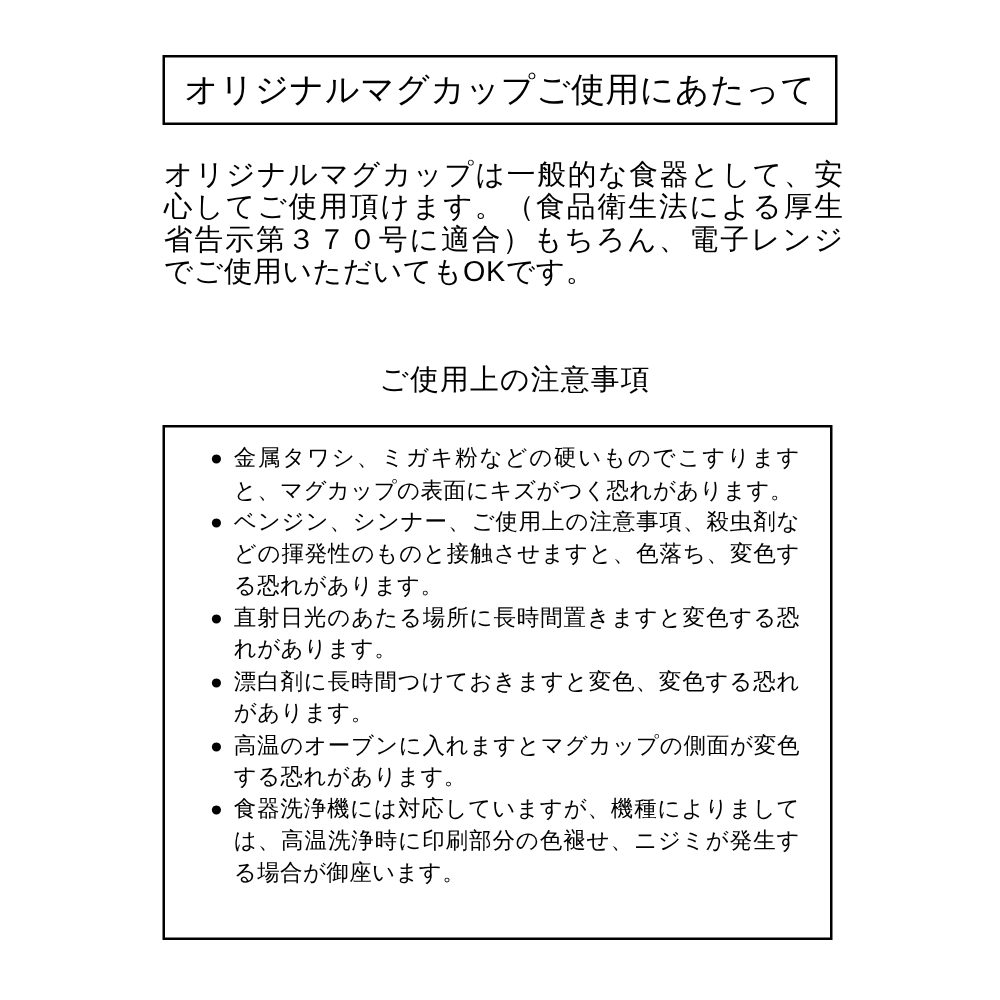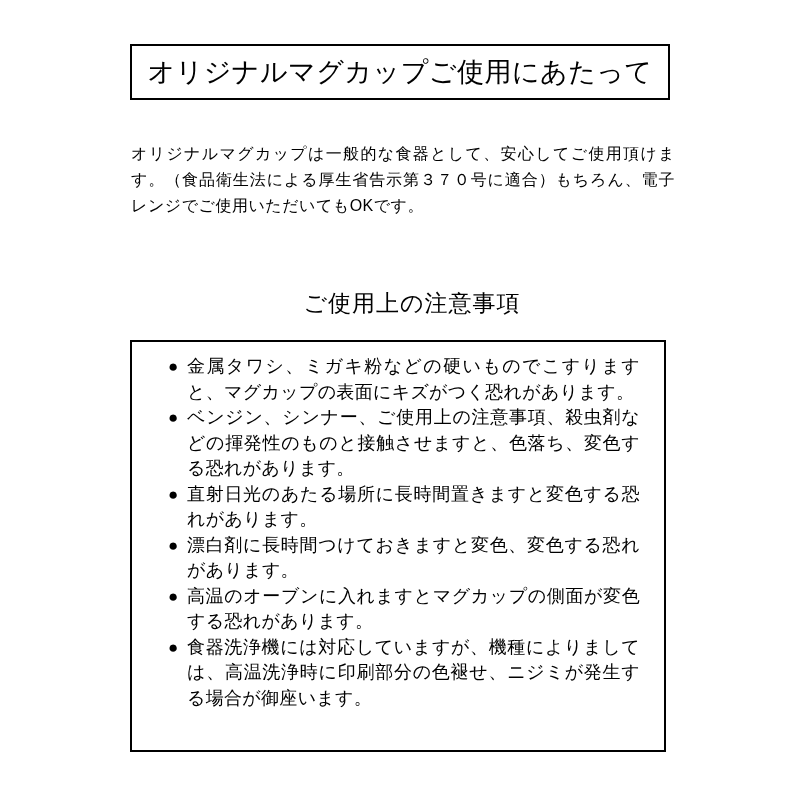--- a/index.html
+++ b/index.html
@@ -37,23 +37,23 @@
     justify-content: center;
   }
   .title-box .title-text {
     font-size: 27px;
     letter-spacing: 0.5px;
     white-space: nowrap;
   }
   .intro {
     position: absolute;
     left: 131px;
-    top: 141px;
+    top: 126px;
     width: 544px;
-    font-size: 16px;
+    font-size: 23px;
     line-height: 26px;
     text-align: justify;
     letter-spacing: 0.5px;
   }
   .section-heading {
     position: absolute;
     left: 12px;
     top: 288px;
     width: 800px;
     text-align: center;

